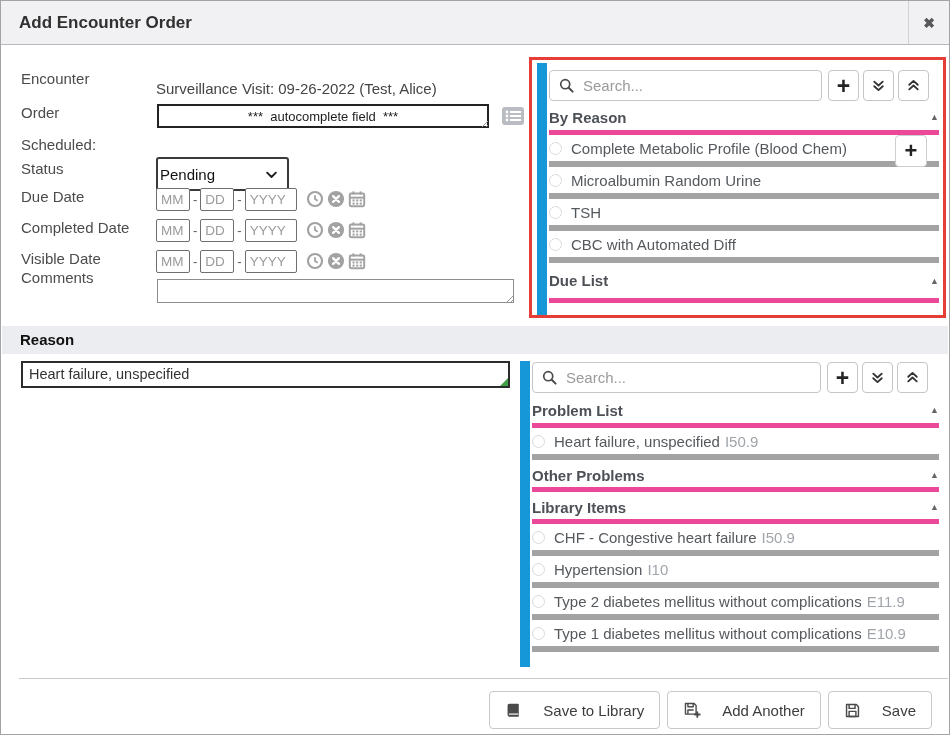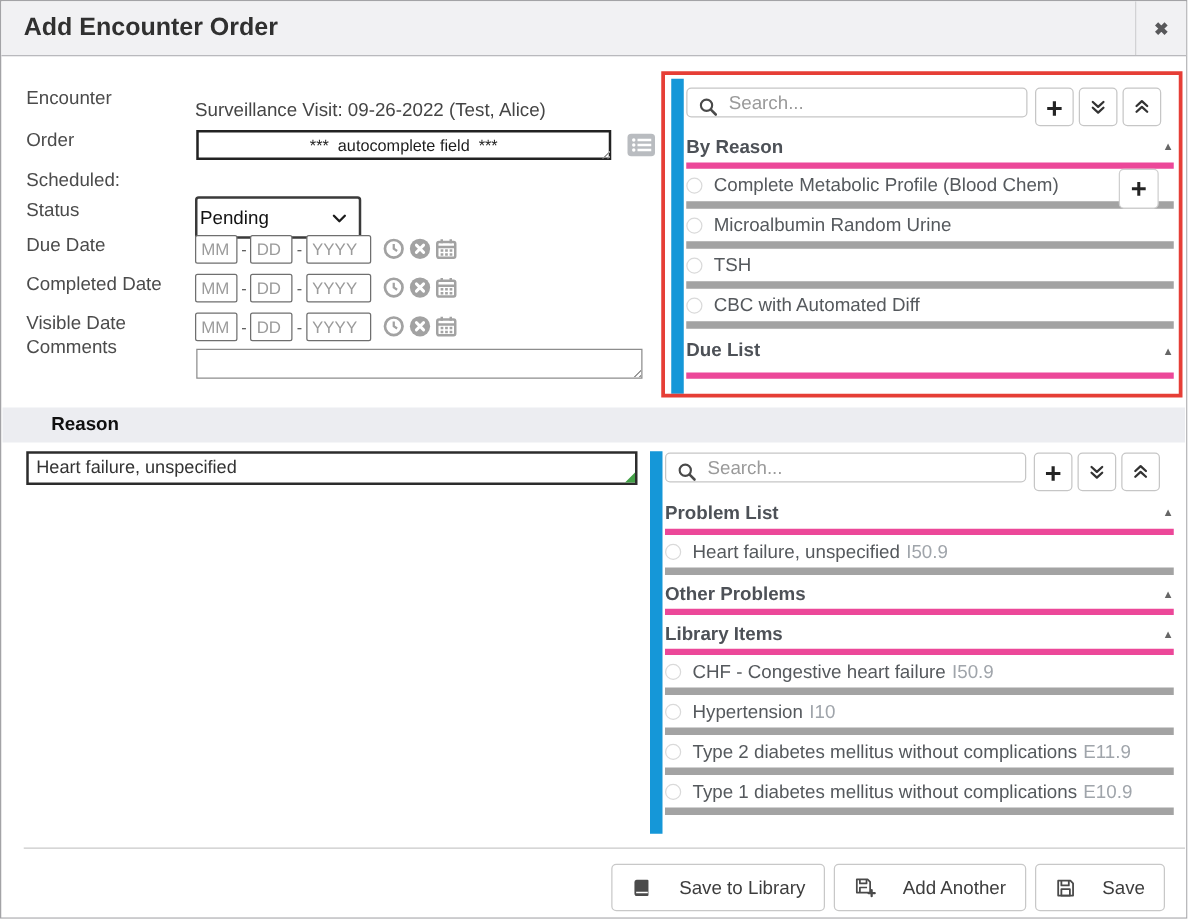--- a/index.html
+++ b/index.html
@@ -2,21 +2,21 @@
 <html><head>
 <meta charset="utf-8">
 <style>
   * { margin:0; padding:0; box-sizing:border-box; }
   html,body { background:#fff; }
   body { font-family:"Liberation Sans", sans-serif; color:#444; }
   .dialog { position:relative; width:950px; height:735px; background:#fff; border:1px solid #a3a3a6; overflow:hidden; }
 
   
   .titlebar { position:absolute; left:0; top:0; width:100%; height:44px; background:#f1f1f3; border-bottom:1px solid #b9b9bd; }
-  .titlebar .title { position:absolute; left:18px; top:0; line-height:43px; font-size:20px; font-weight:bold; color:#303030; }
+  .titlebar .title { position:absolute; left:18px; top:0; line-height:43px; font-size:17px; font-weight:bold; color:#303030; }
   .close-cell { position:absolute; right:0; top:0; width:41px; height:43px; border-left:1px solid #d2d2d4; display:flex; align-items:center; justify-content:center; color:#58585a; font-size:14px; font-weight:bold; cursor:pointer; }
 
   
   .flabel { position:absolute; left:20px; font-size:15px; color:#4b4b4b; }
   .fvalue { position:absolute; left:155px; font-size:15px; color:#454545; }
   .order-wrap .corner-gray, .comments-wrap .corner-gray {
     position:absolute; right:1px; bottom:1px; width:9px; height:9px;
     background:repeating-linear-gradient(135deg, transparent 0 2px, #9a9a9a 2px 3px);
     clip-path:polygon(100% 0, 100% 100%, 0 100%);
     pointer-events:none;
@@ -34,31 +34,31 @@
   .drow .sep { color:#5a5a5a; font-size:13px; }
   .din-mm { width:34px; } .din-dd { width:34px; } .din-yy { width:52px; }
   .dicons { display:flex; align-items:center; gap:3px; margin-left:6px; color:#a2a2a2; }
   .dicon { width:18px; height:18px; display:flex; cursor:pointer; }
 
   .comments-wrap { position:absolute; left:156px; top:278px; width:357px; height:24px; }
   .comments-wrap input { width:100%; height:100%; border:1px solid #8d8d8d; font-family:"Liberation Sans",sans-serif; font-size:13px; padding:0 4px; }
 
   
   .reason-bar { position:absolute; left:1px; right:1px; top:325px; height:28px; background:#ecedf1; }
-  .reason-bar span { position:absolute; left:18px; line-height:28px; font-weight:bold; font-size:15px; color:#101010;margin-left:21px; }
+  .reason-bar span { position:absolute; left:18px; line-height:28px; font-weight:bold; font-size:15px; color:#101010; }
   .reason-wrap { position:absolute; left:20px; top:360px; width:489px; height:27px; }
   .reason-wrap textarea { width:100%; height:100%; border:2px solid #2c2c2c; resize:none; overflow:hidden; font-family:"Liberation Sans",sans-serif; font-size:14.5px; color:#333; padding:3px 6px; }
   .corner-green { position:absolute; right:2px; bottom:2px; width:0; height:0; border-style:solid; border-width:0 0 8px 8px; border-color:transparent transparent #43a047 transparent; pointer-events:none; }
 
   
   .accent-bar { position:absolute; width:10px; background:#1597d8; }
   .annotation { position:absolute; left:528px; top:56px; width:417px; height:261px; border:3px solid #e63e36; pointer-events:none; z-index:40; }
 
   
-  .search-input { position:absolute; height:24px; border:1px solid #c6c6c6; border-radius:4px; font-family:"Liberation Sans",sans-serif; font-size:15px; color:#555; padding-left:33px; background:#fff; }
+  .search-input { position:absolute; height:31px; border:1px solid #c6c6c6; border-radius:4px; font-family:"Liberation Sans",sans-serif; font-size:15px; color:#555; padding-left:33px; background:#fff; }
   .search-input::placeholder { color:#9a9a9a; }
   .mag { position:absolute; color:#4a4a4a; pointer-events:none; }
   .sq-btn { position:absolute; width:31px; height:31px; border:1px solid #c6c6c6; border-radius:4px; background:#fff; display:flex; align-items:center; justify-content:center; color:#333; cursor:pointer; }
   .sq-btn .plus { font-size:23px; font-weight:bold; line-height:20px; color:#242424; }
 
   .hdr { position:absolute; display:flex; align-items:center; font-weight:bold; font-size:15px; color:#4d5157; border-bottom:5px solid #ec4899; }
   .hdr .caret { margin-left:auto; font-size:9px; color:#666; cursor:pointer; }
 
   .p-item { position:absolute; display:flex; align-items:center; border-bottom:6px solid #a3a3a3; font-size:15px; color:#55595d; cursor:pointer; }
   .radio { width:13px; height:13px; border:1px solid #dadada; border-radius:50%; margin-right:9px; flex-shrink:0; background:#fff; }

